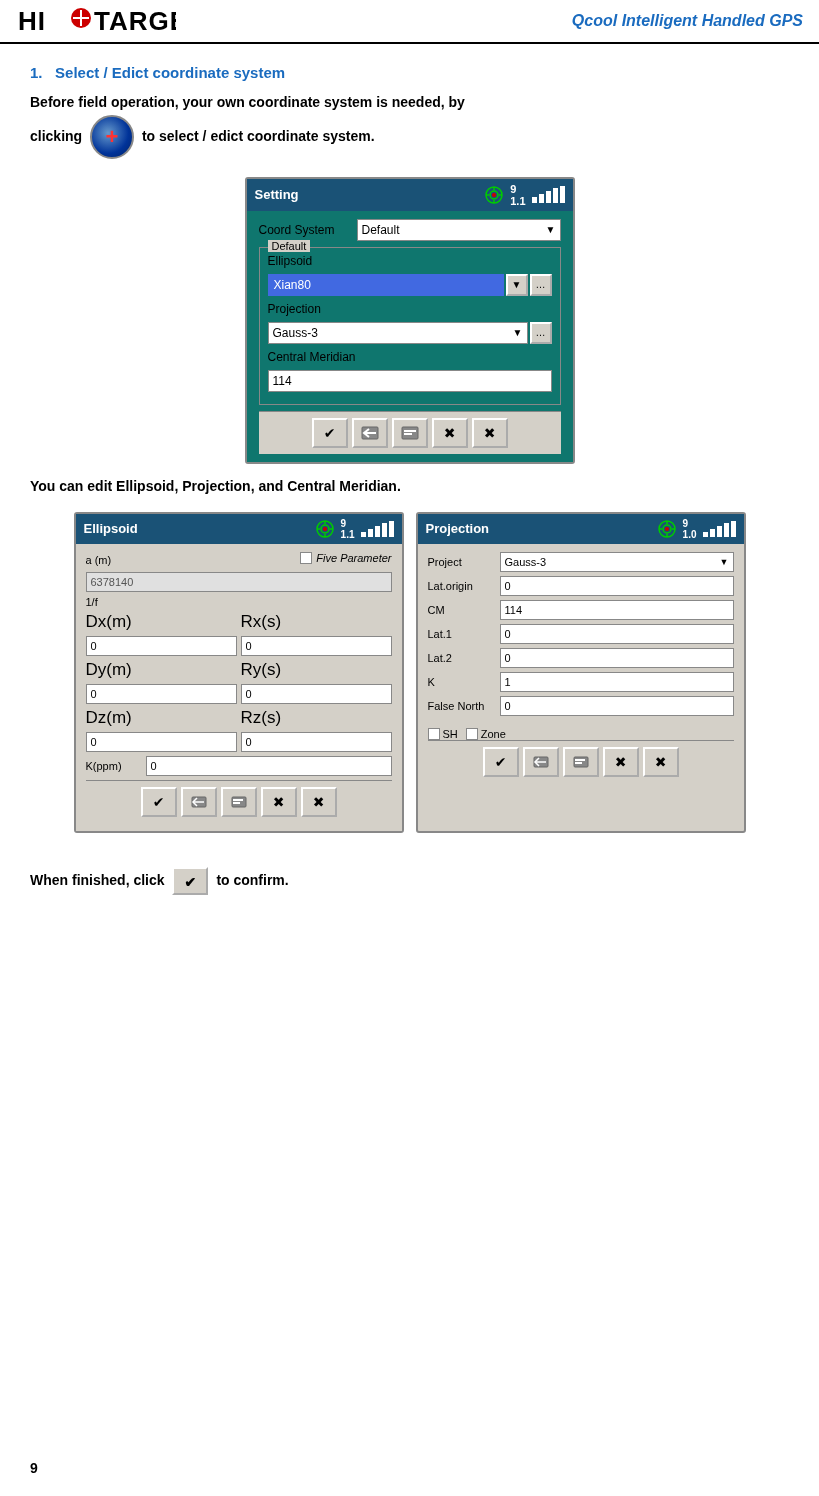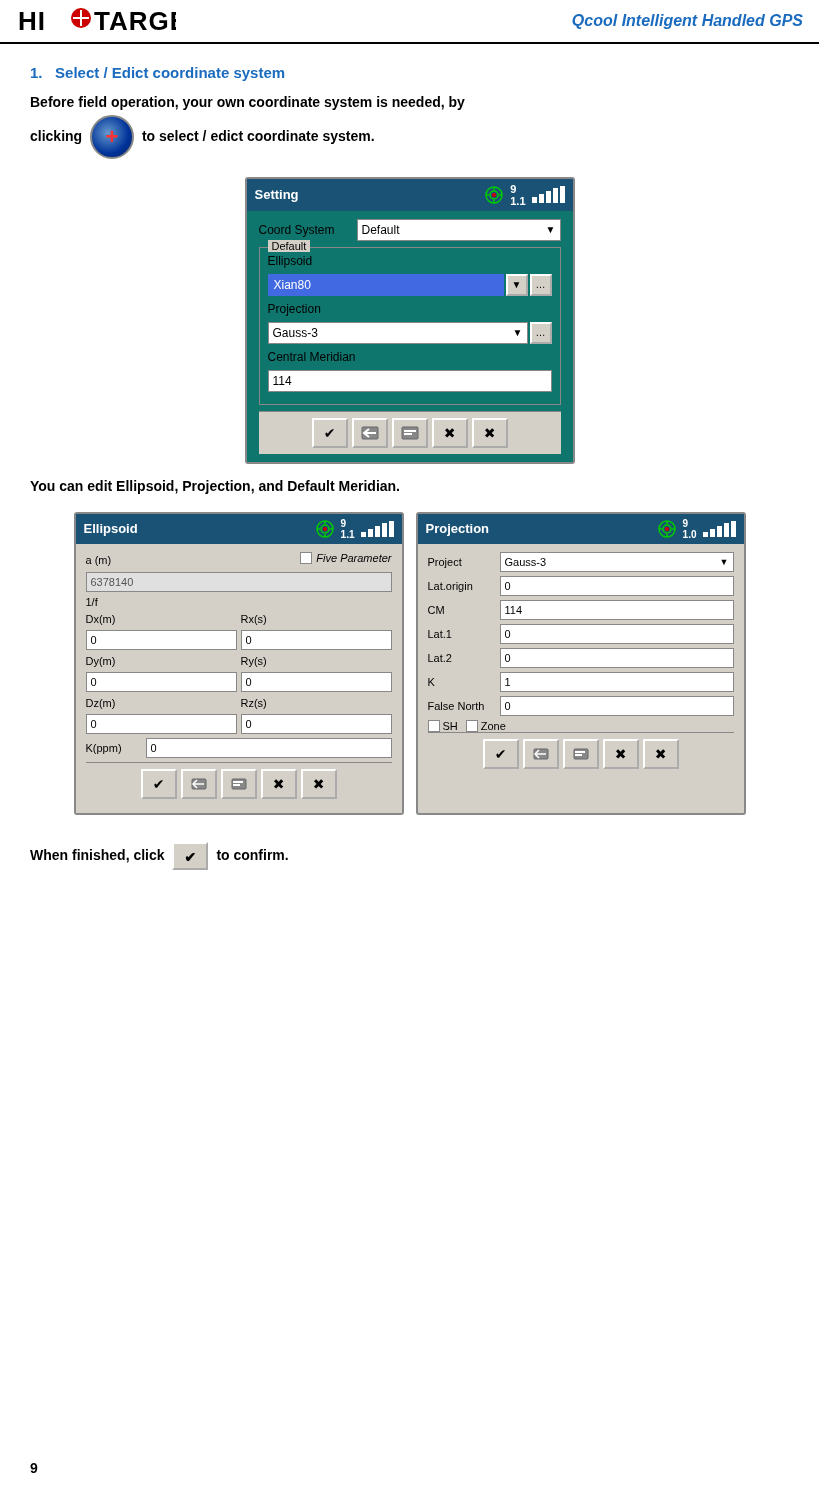--- a/index.html
+++ b/index.html
@@ -276,21 +276,21 @@
     }
     .two-col-row {
       display: flex;
       gap: 4px;
       margin-bottom: 4px;
     }
     .two-col-item {
       flex: 1;
     }
     .two-col-label {
-      font-size: 11px;
+      font-size: 17px;
     }
     .two-col-input {
       width: 100%;
       height: 20px;
       background: #fff;
       border: 1px solid #888;
       padding: 2px 4px;
       font-size: 11px;
     }
 
@@ -327,21 +327,21 @@
       padding: 2px 4px;
     }
     .proj-select-arrow {
       margin-left: auto;
       font-size: 9px;
     }
     .proj-checkbox-row {
       display: flex;
       align-items: center;
       gap: 8px;
-      margin-top: 4px;
+      margin-top: 12px;
     }
     .proj-checkbox-item {
       display: flex;
       align-items: center;
       gap: 3px;
       font-size: 11px;
     }
 
     
     .confirm-icon {
@@ -508,21 +508,21 @@
               <rect x="3" y="7" width="8" height="2" fill="#fff"></rect>
             </svg>
           </div>
           <div class="toolbar-btn">✖</div>
           <div class="toolbar-btn">✖</div>
         </div>
       </div>
     </div>
   </div>
 
-  <div class="sub-text">You can edit Ellipsoid, Projection, and Default Meridian.</div>
+  <div class="sub-text">You can edit Ellipsoid, Projection, and Central Meridian.</div>
 
   <div class="two-panels">
 
     <div class="app-window small">
       <div class="title-bar">
         <span>Ellipsoid</span>
         <div class="title-bar-icons">
           <svg width="20" height="20" viewBox="0 0 20 20">
             <circle cx="10" cy="10" r="8" fill="none" stroke="#00cc00" stroke-width="1.5"></circle>
             <circle cx="10" cy="10" r="4" fill="none" stroke="#00cc00" stroke-width="1.5"></circle>
@@ -729,21 +729,21 @@
             </svg>
           </div>
           <div class="toolbar-btn">✖</div>
           <div class="toolbar-btn">✖</div>
         </div>
       </div>
     </div>
 
   </div>
 
-  <div class="body-text" style="margin-top: 27px;">
+  <div class="body-text" style="margin-top: 34px;">
     <span>When finished, click</span>
     <span class="confirm-icon">✔</span>
     <span>to confirm.</span>
   </div>
 
 </div>
 
 <div class="page-number">9</div>
 
 </body></html>

